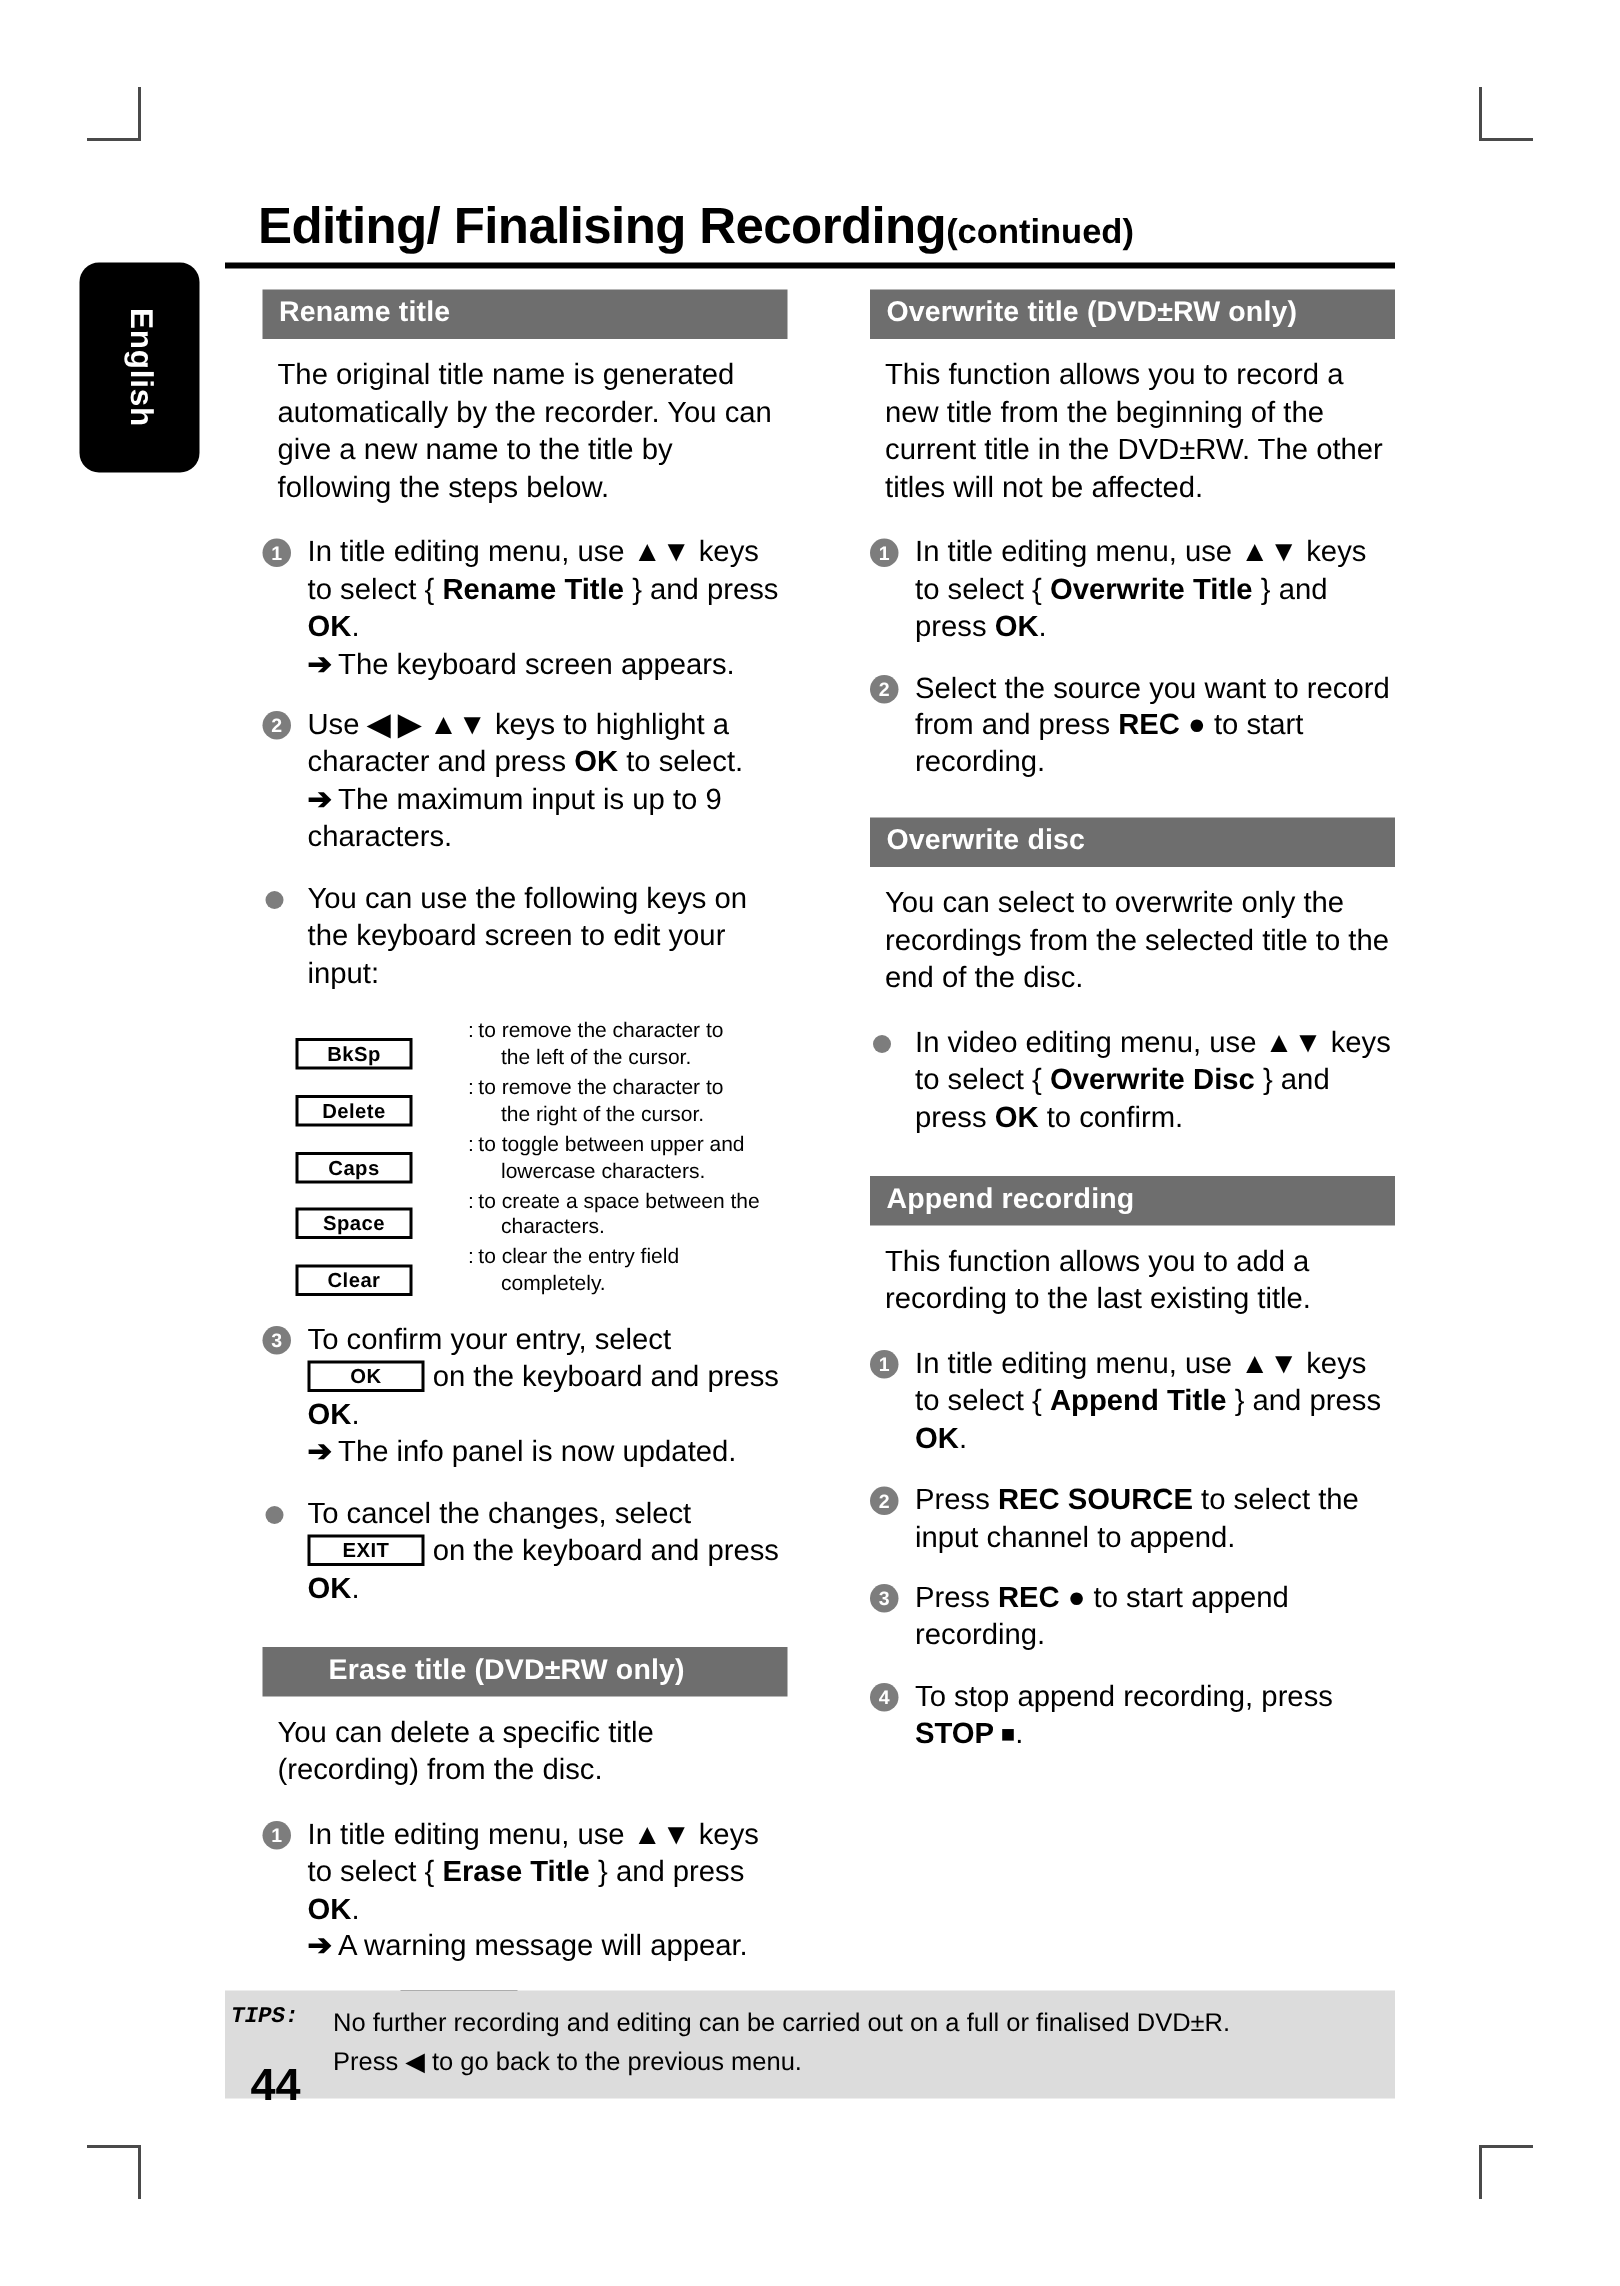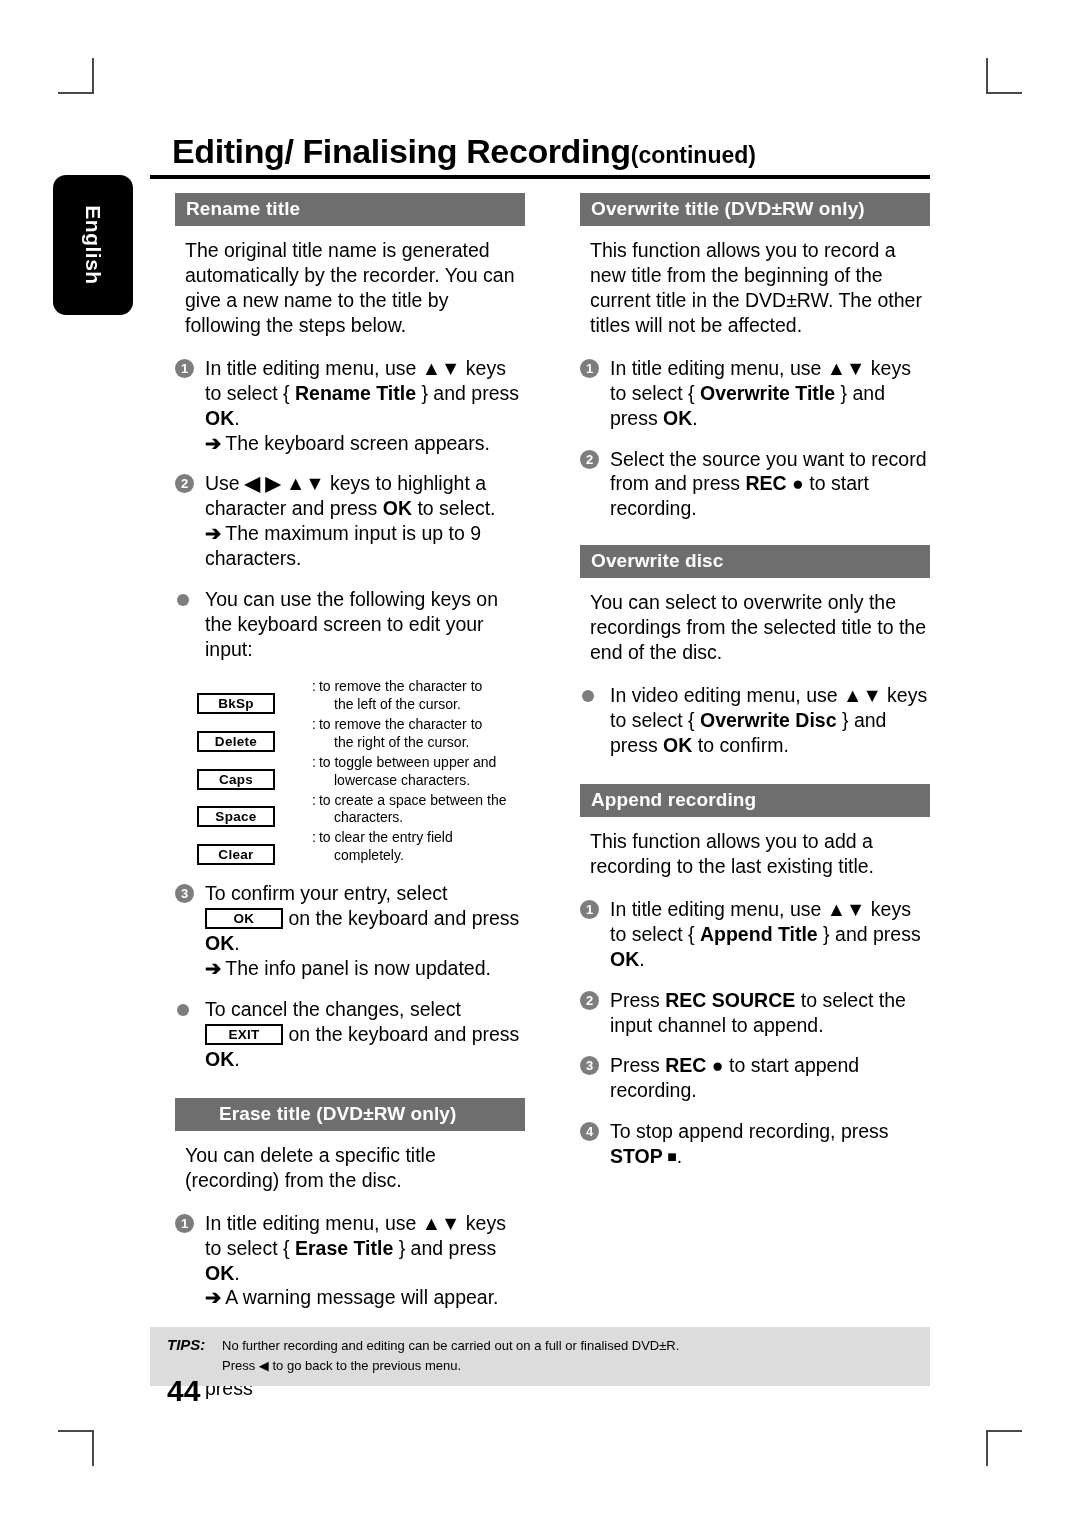--- a/index.html
+++ b/index.html
@@ -199,26 +199,27 @@
     background: #dcdcdc;
     display: flex;
     padding: 9px 0 10px 0;
     box-sizing: border-box;
   }
   .tips .lbl {
     flex: 0 0 72px;
     font-size: 15px;
     font-weight: bold;
     font-style: italic;
-    padding-left: 17px;
+    padding-left: 4px;
     box-sizing: border-box;
+    font-family: Liberation Mono, monospace;
   }
   .tips .txt {
     flex: 1 1 auto;
-    font-size: 13px;
+    font-size: 17px;
     line-height: 1.55;
   }
   .pagenum {
     position: absolute;
     left: 150px;
     top: 1374px;
     font-size: 30px;
     font-weight: bold;
     margin-left: 17px;
   }

